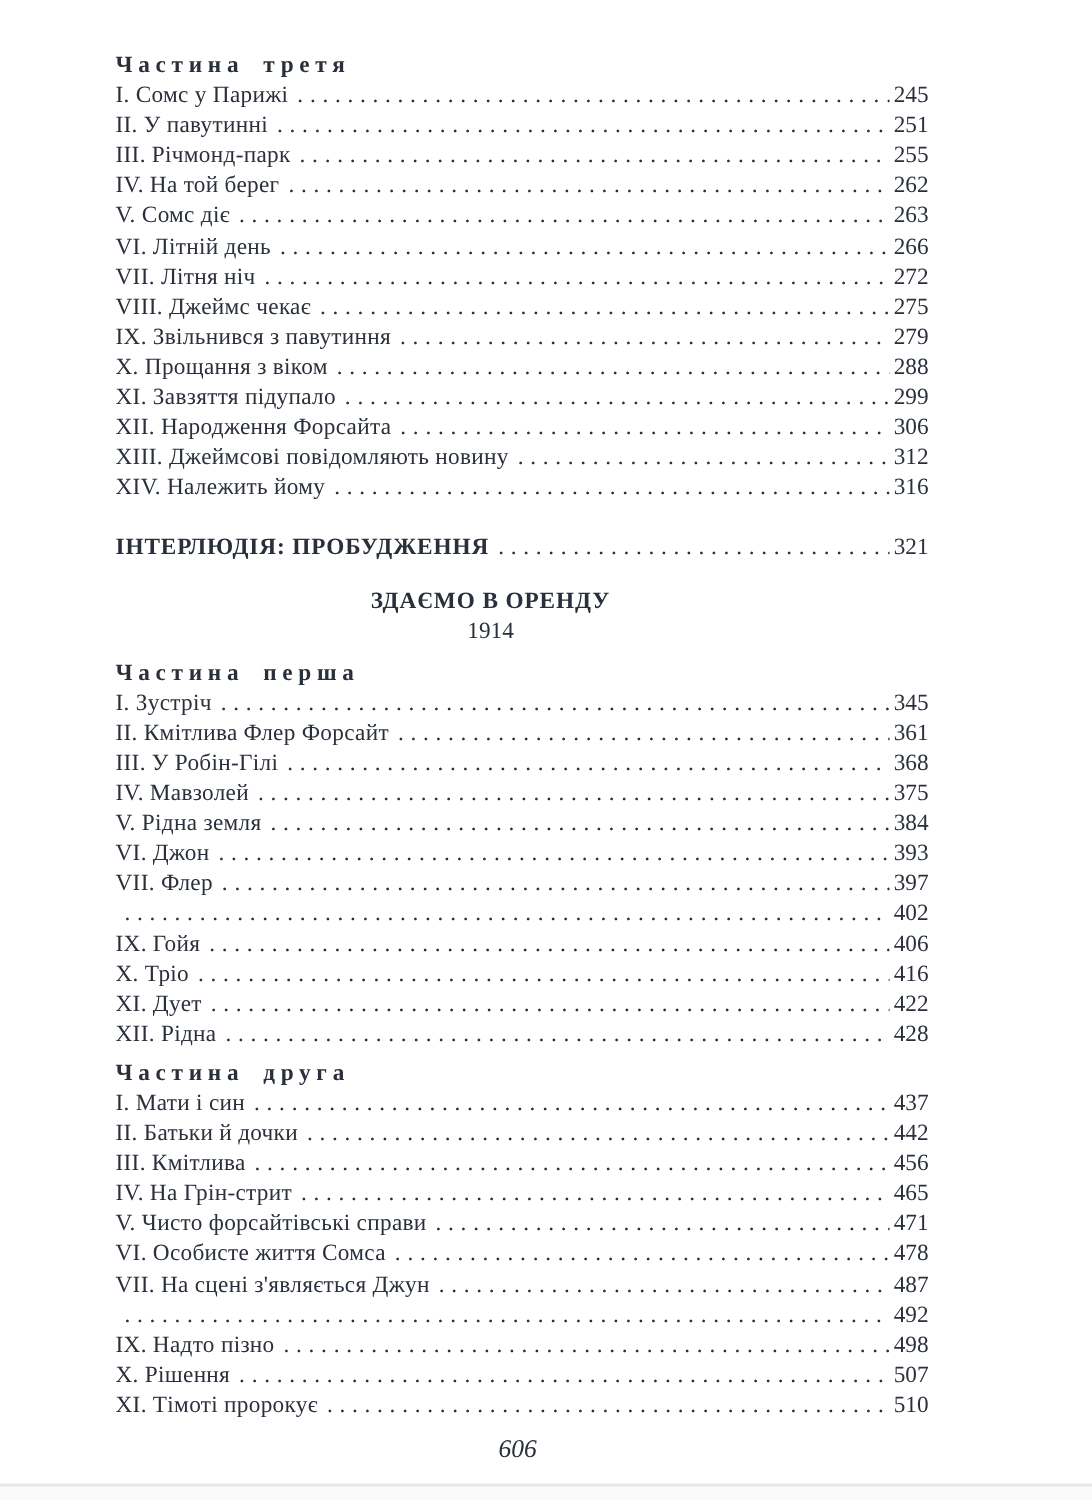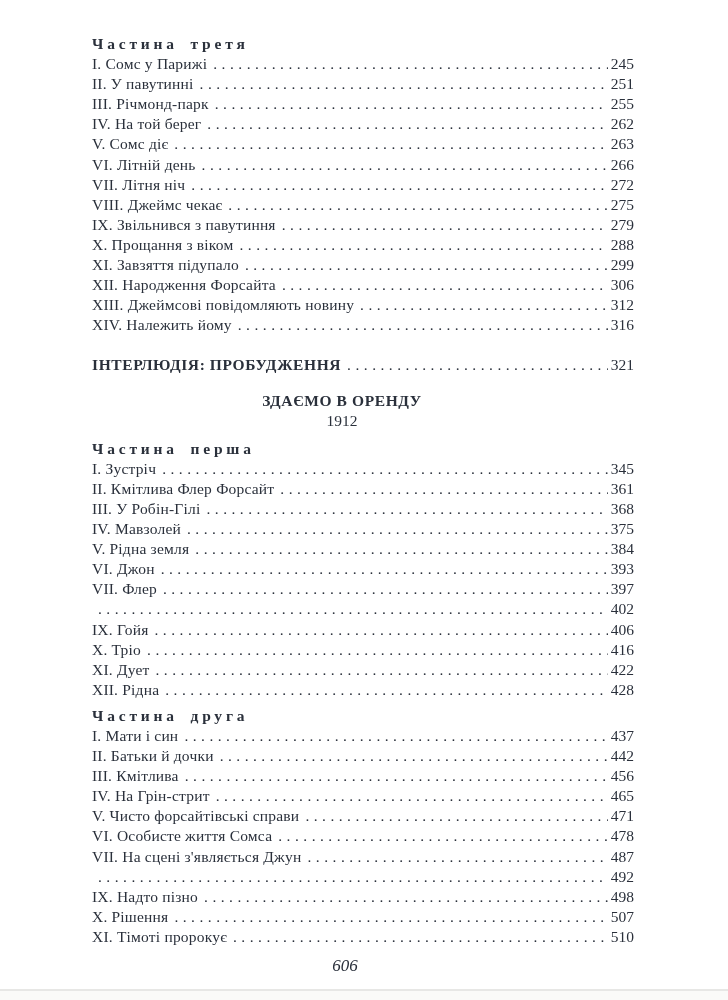--- a/index.html
+++ b/index.html
@@ -7,21 +7,21 @@
     position: relative;
     width: 728px;
     height: 1000px;
     background: var(--paper, #ffffff);
     font-family: "Liberation Serif", serif;
     color: var(--ink, #2a303b);
     overflow: hidden;
   }
   .content {
     position: absolute;
-    left: 92px;
+    left: 77px;
     top: 34px;
     width: 542px;
     font-size: 15.5px;
     line-height: 20.1px;
   }
   .row { display: flex; align-items: baseline; }
   .row .label { white-space: nowrap; letter-spacing: 0.2px; flex: 0 0 auto; }
   .row .leader {
     flex: 1 1 auto;
     overflow: hidden;
@@ -150,21 +150,21 @@
         </div>
       </div>
       <div class="standalone-block">
         <div class="row emphasis">
           <span class="label">ІНТЕРЛЮДІЯ: ПРОБУДЖЕННЯ</span>
           <span class="leader">. . . . . . . . . . . . . . . . . . . . . . . . . . . . . . . . . . . . . . . . . . . . . . . . . . . . . . . . . . . . . . . . . . . . . . . . . . . . . . . . . . . . . . . . . . . . . . . . . . . . . . . . . . . . . . . . . . . . . . . . . . . . . . . . . . </span>
           <span class="pagenum">321</span>
         </div>
       </div>
       <div class="book-title">ЗДАЄМО В ОРЕНДУ</div>
-      <div class="book-year">1912</div>
+      <div class="book-year">1914</div>
       <div class="part-block">
         <div class="part-heading">Частина перша</div>
         <div class="row">
           <span class="label">I. Зустріч</span>
           <span class="leader">. . . . . . . . . . . . . . . . . . . . . . . . . . . . . . . . . . . . . . . . . . . . . . . . . . . . . . . . . . . . . . . . . . . . . . . . . . . . . . . . . . . . . . . . . . . . . . . . . . . . . . . . . . . . . . . . . . . . . . . . . . . . . . . . . . </span>
           <span class="pagenum">345</span>
         </div>
         <div class="row">
           <span class="label">II. Кмітлива Флер Форсайт</span>
           <span class="leader">. . . . . . . . . . . . . . . . . . . . . . . . . . . . . . . . . . . . . . . . . . . . . . . . . . . . . . . . . . . . . . . . . . . . . . . . . . . . . . . . . . . . . . . . . . . . . . . . . . . . . . . . . . . . . . . . . . . . . . . . . . . . . . . . . . </span>

